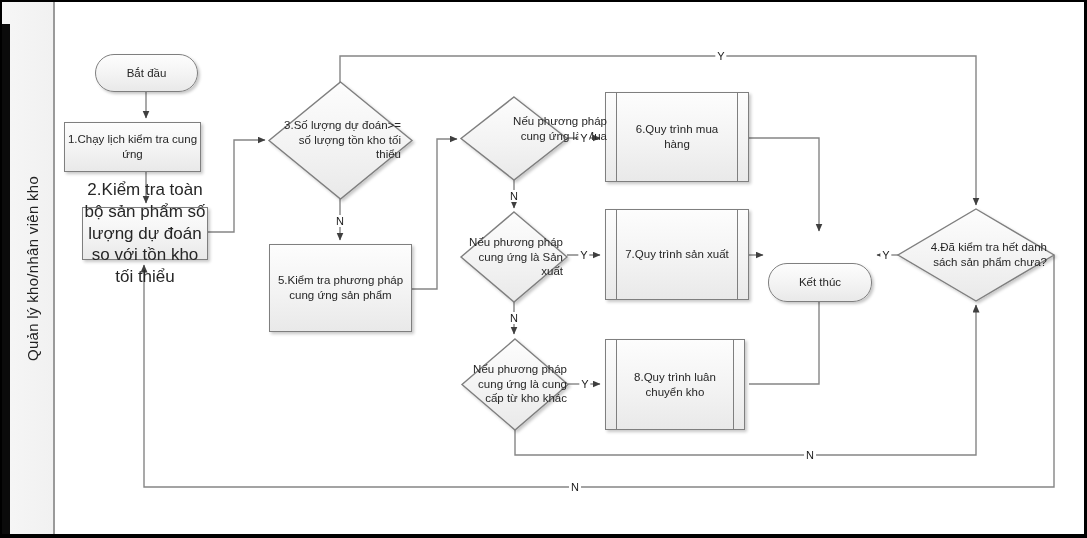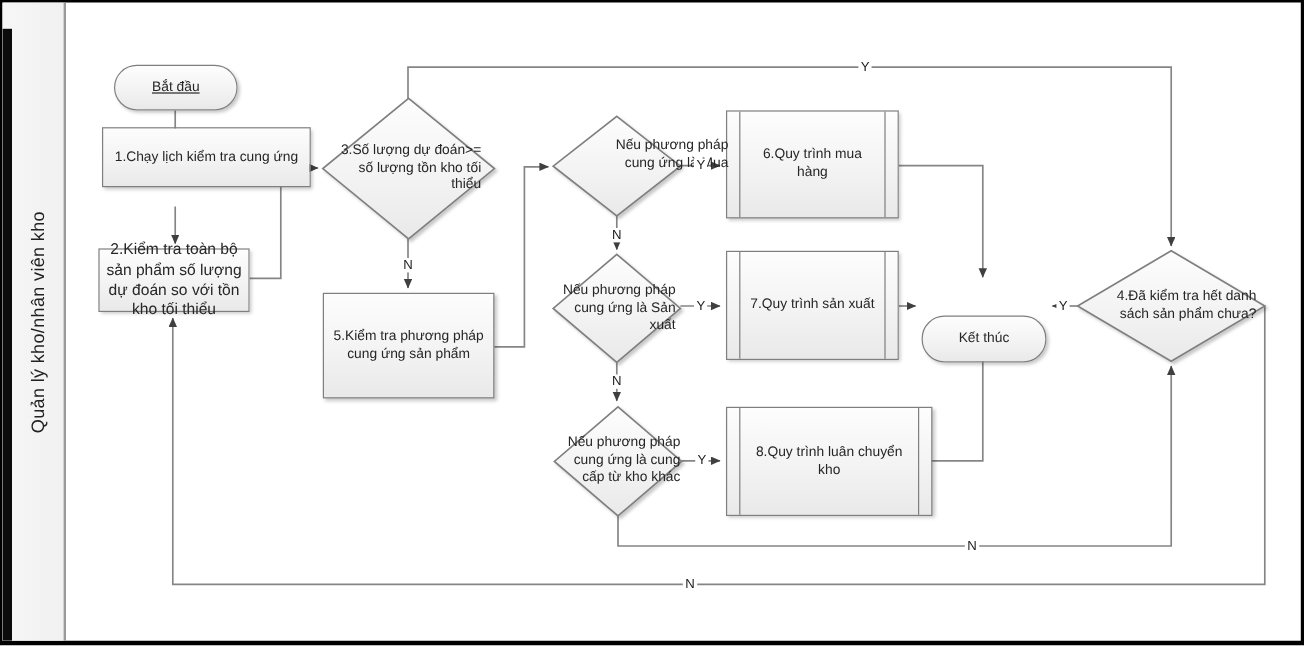--- a/index.html
+++ b/index.html
@@ -126,49 +126,49 @@
 
     <g fill="url(#shapeGrad)" stroke="#7f7f7f" stroke-width="1.4" filter="url(#ds)">
       <polygon points="338.5,80 410,138.5 338.5,197 267,138.5"></polygon>
       <polygon points="512,95 565,136.5 512,178 459,136.5"></polygon>
       <polygon points="512,210 565,255 512,300 459,255"></polygon>
       <polygon points="513,337 566,382.5 513,428 460,382.5"></polygon>
       <polygon points="974,207 1052,253 974,299 896,253"></polygon>
     </g>
   </svg>
 
-  <div class="node terminator" style="left:93px;top:52px;width:103px;height:38px;text-decoration:underline;">
+  <div class="node terminator" style="left:93px;top:52px;width:103px;height:38px;">
     <span>Bắt đầu</span>
   </div>
 
-  <div class="node" style="left:62px;top:104px;width:174px;height:50px;margin-left:21px;">
+  <div class="node" style="left:62px;top:120px;width:137px;height:50px;">
     <span>1.Chạy lịch kiểm tra cung ứng</span>
   </div>
 
-  <div class="node" style="left:80px;top:205px;width:126px;height:53px;font-size:13px;">
+  <div class="node" style="left:80px;top:205px;width:126px;height:53px;font-size:17px;">
     <span>2.Kiểm tra toàn bộ sản phẩm số lượng dự đoán so với tồn kho tối thiểu</span>
   </div>
 
   <div class="node" style="left:267px;top:242px;width:143px;height:88px;align-items:center;">
     <span>5.Kiểm tra phương pháp cung ứng sản phẩm</span>
   </div>
 
   <div class="node subprocess" style="left:603px;top:90px;width:144px;height:90px;">
     <div class="sub-bar left"></div>
     <div class="sub-bar right"></div>
     <span>6.Quy trình mua hàng</span>
   </div>
 
   <div class="node subprocess" style="left:603px;top:207px;width:144px;height:91px;">
     <div class="sub-bar left"></div>
     <div class="sub-bar right"></div>
     <span>7.Quy trình sản xuất</span>
   </div>
 
-  <div class="node subprocess" style="left:603px;top:337px;width:172px;height:91px;">
+  <div class="node subprocess" style="left:603px;top:337px;width:140px;height:91px;">
     <div class="sub-bar left"></div>
     <div class="sub-bar right"></div>
     <span>8.Quy trình luân chuyển kho</span>
   </div>
 
   <div class="node terminator" style="left:766px;top:233px;width:104px;height:39px;margin-top:28px;">
     <span>Kết thúc</span>
   </div>
 
   <div class="diamond-label" style="left:338px;top:138px;width:122px;">3.Số lượng dự đoán&gt;= số lượng tồn kho tối thiểu</div>

